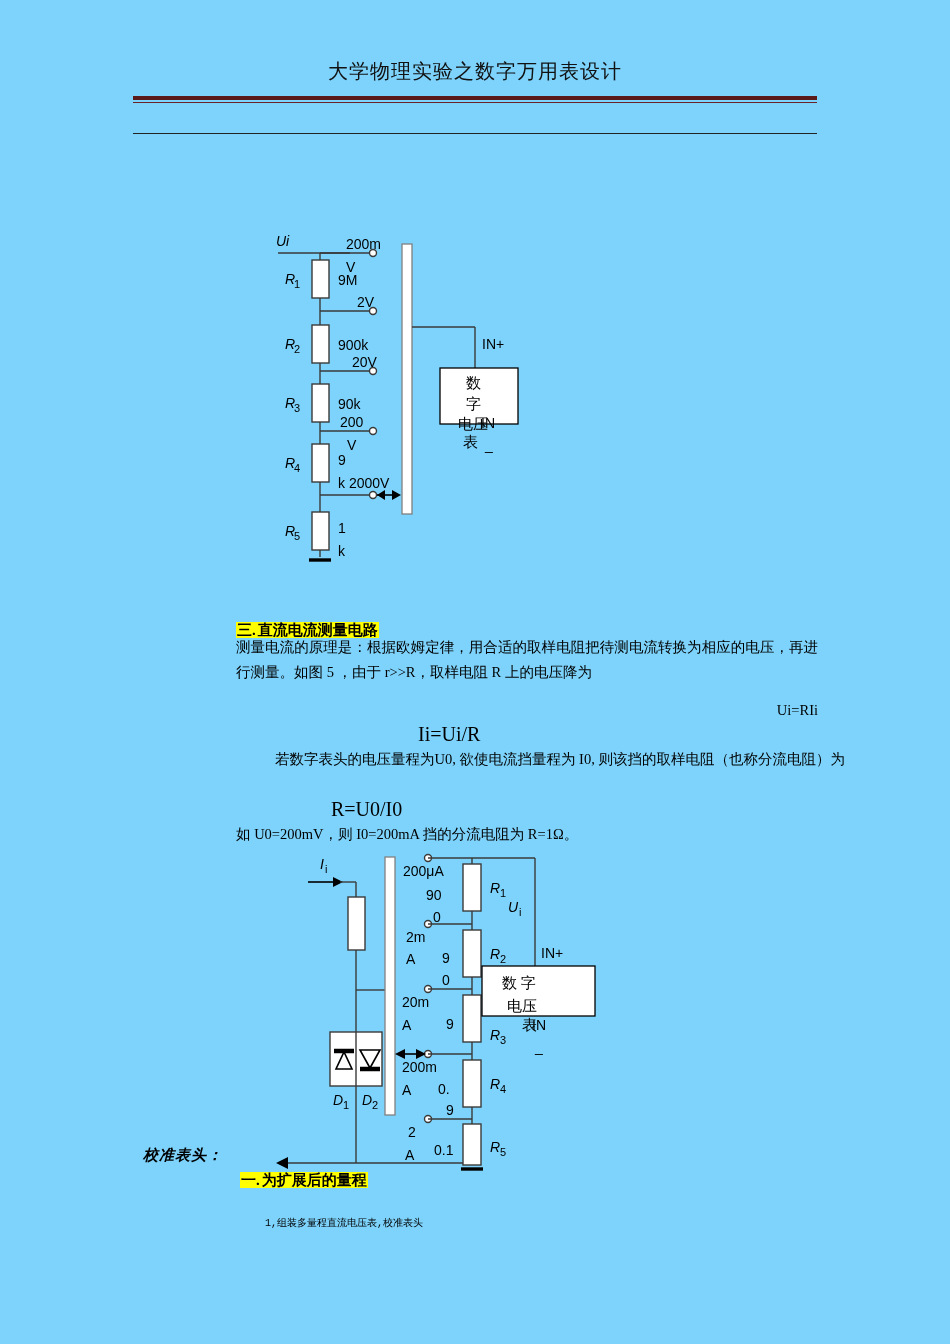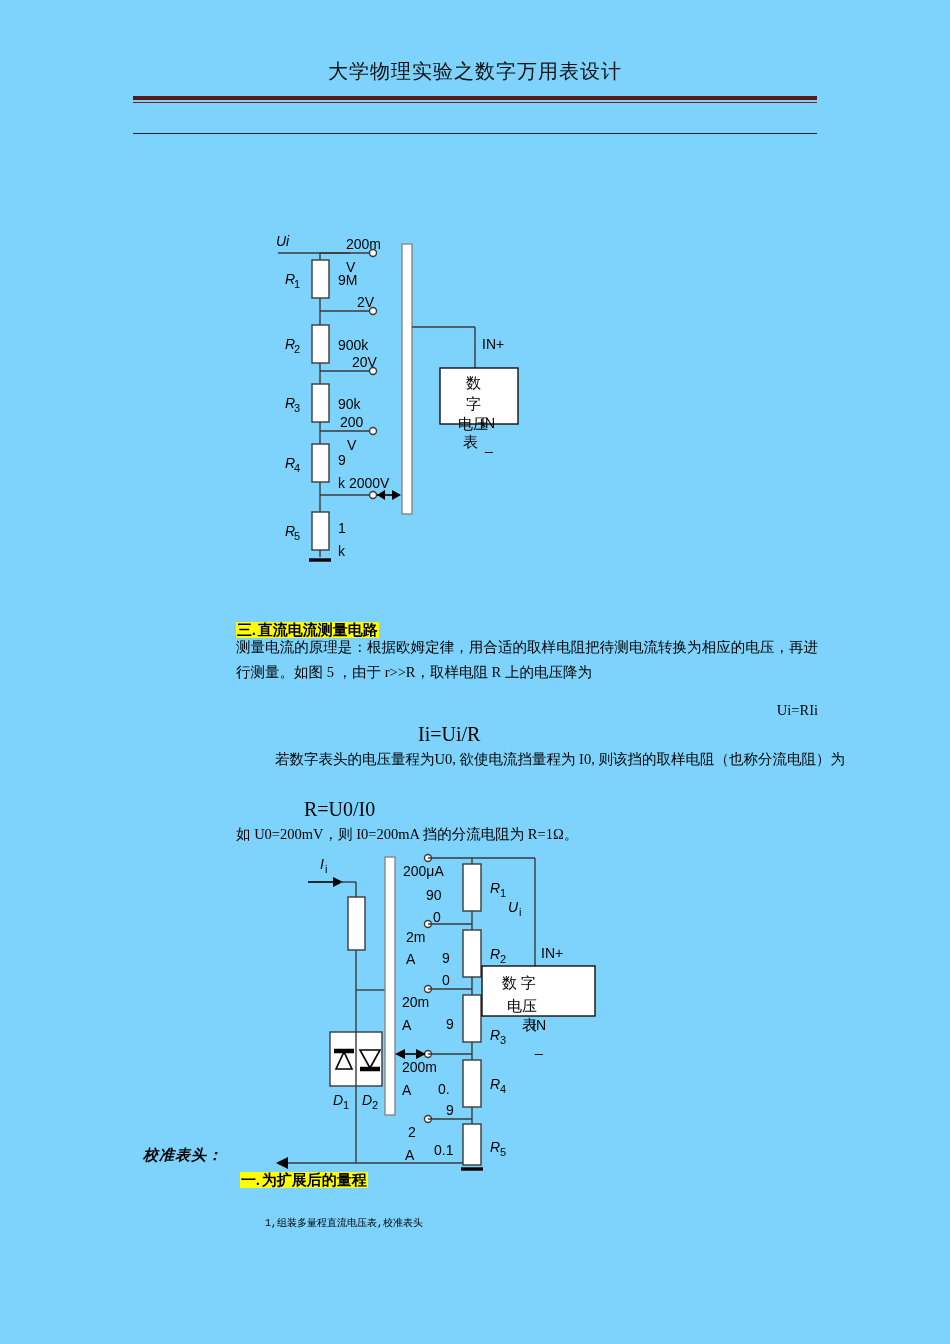--- a/index.html
+++ b/index.html
@@ -85,21 +85,21 @@
   }
   .formula-1 { top: 698px; }
   .formula-inline {
     position: absolute;
     font-family: "Liberation Serif", "DejaVu Serif", serif;
     font-size: 20px;
     line-height: 25px;
     left: 418px;
   }
   .formula-2 { top: 722px; }
-  .formula-3 { left: 304px; top: 797px; }
+  .formula-3 { left: 331px; top: 797px; }
 
   .section-head {
     position: absolute;
     font-family: "Liberation Serif", "DejaVu Serif", serif;
     font-size: 15px;
     line-height: 22px;
     font-weight: bold;
     color: #000000;
   }
   .hl { background: #ffff00; padding: 0 1px; }

